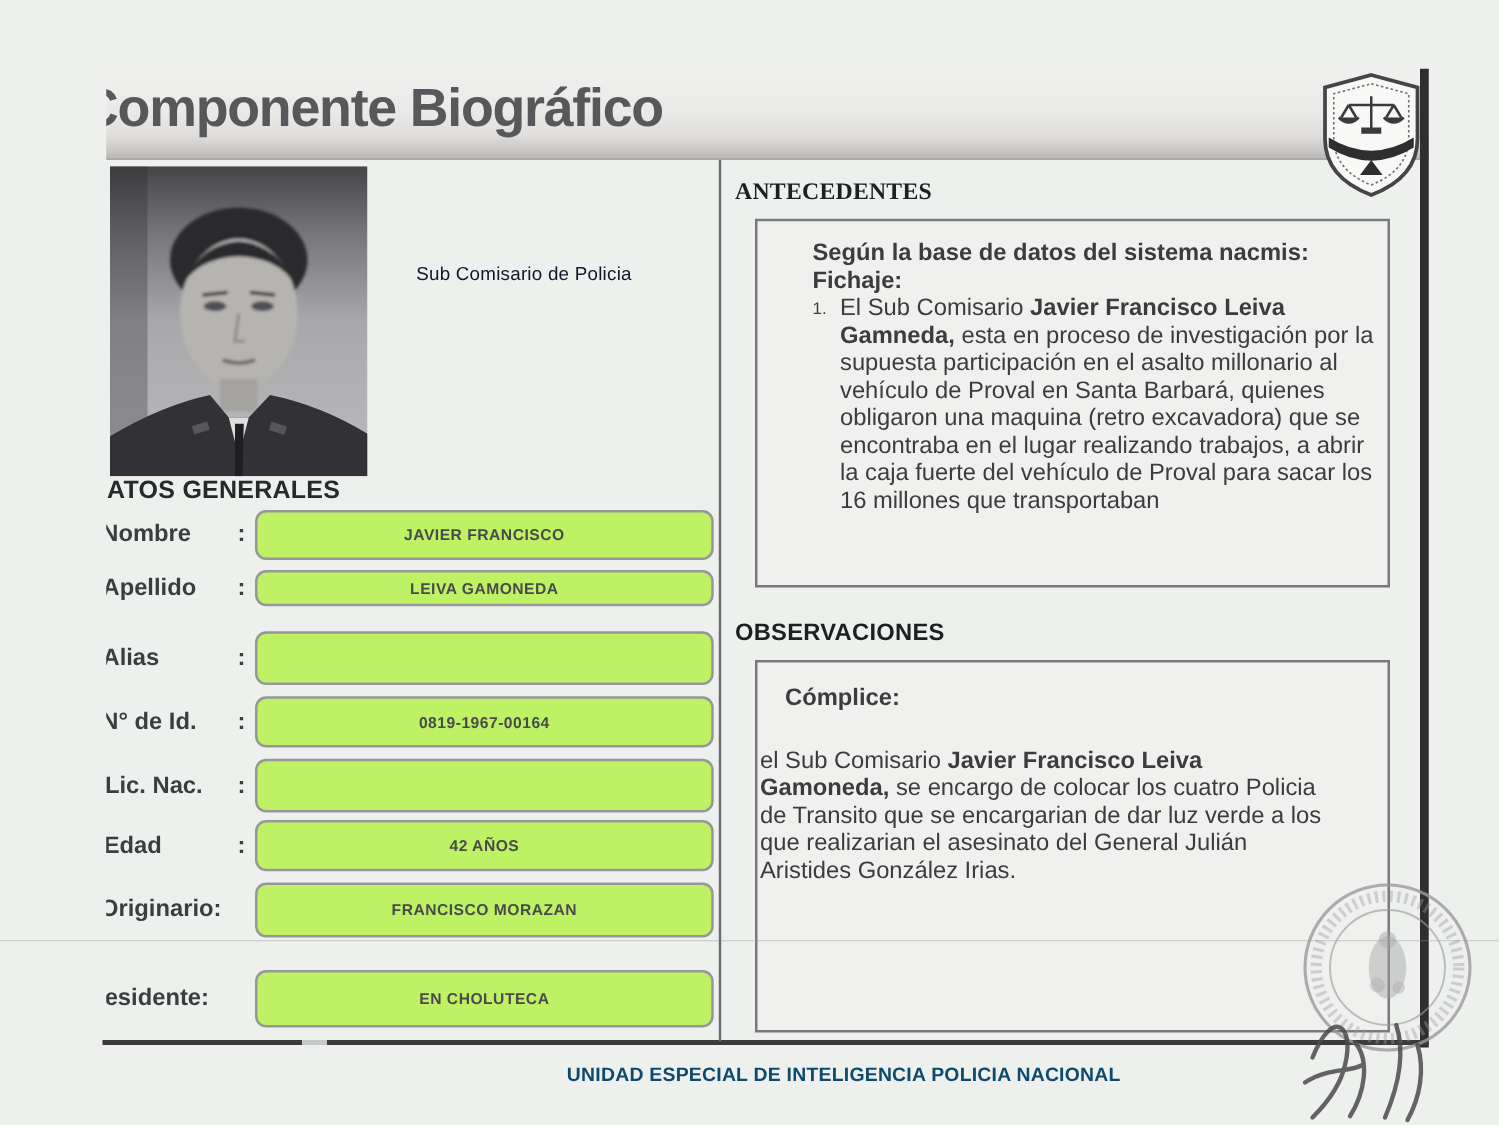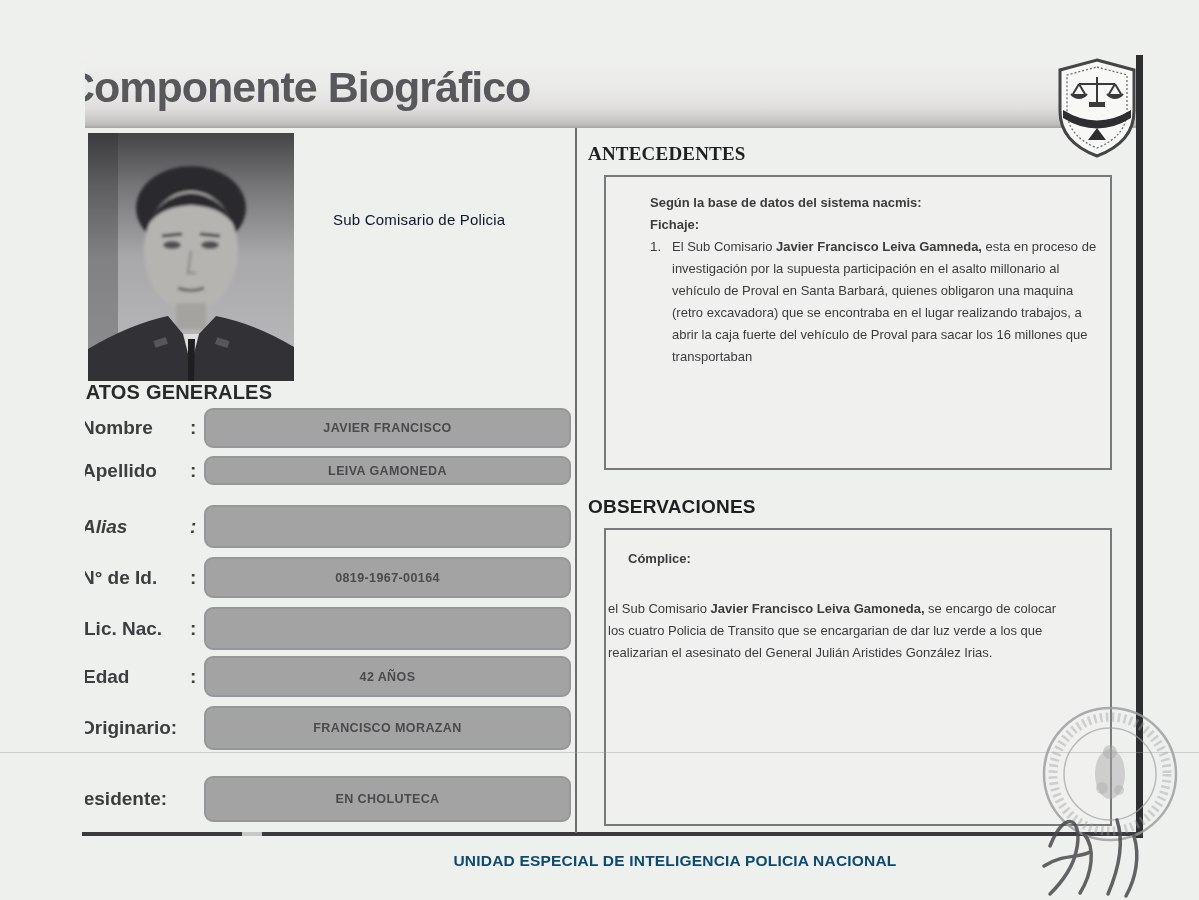--- a/index.html
+++ b/index.html
@@ -37,52 +37,52 @@
   
   .rank{left:333px;top:211px;font-size:15px;color:#0f172a;letter-spacing:.2px;}
 
   
   .dg-clip{left:85px;top:381px;width:320px;height:26px;overflow:hidden;}
   .dg-clip span{display:block;margin-left:-14px;font-size:20px;font-weight:bold;color:#28292b;letter-spacing:.2px;white-space:nowrap;}
 
   
   .row{position:absolute;left:85px;width:492px;}
   .r0{top:408px;height:40px;}  .r1{top:456px;height:29px;}
-  .r2{top:505px;height:43px;font-style:italic;}  .r3{top:557px;height:41px;}
+  .r2{top:505px;height:43px;}  .r3{top:557px;height:41px;}
   .r4{top:607px;height:43px;}  .r5{top:656px;height:41px;}
   .r6{top:706px;height:44px;}  .r7{top:776px;height:46px;}
   .label-clip{position:absolute;left:0;top:0;bottom:0;width:108px;overflow:hidden;}
   .flabel{
     position:absolute;top:50%;transform:translateY(-50%);
     font-size:19px;font-weight:bold;color:#3c3d3f;white-space:nowrap;
   }
   .l0{left:-4px;} .l1{left:-3px;} .l2{left:-3px;} .l3{left:-4px;}
   .l4{left:-1px;} .l5{left:-2px;} .l6{left:-5px;} .l7{left:-15px;}
   .colon{
     position:absolute;left:105px;top:50%;transform:translateY(-50%);
     font-size:19px;font-weight:bold;color:#3c3d3f;
   }
   .fbox{
     position:absolute;left:119px;top:0;width:367px;height:100%;box-sizing:border-box;
-    border:2px solid #96979a;border-radius:9px;background:#a3a3a3;
+    border:2px solid #96979a;border-radius:9px;background:#bef264;
     display:flex;align-items:center;justify-content:center;
   }
   .fval{font-size:12.5px;font-weight:600;color:#494a4c;letter-spacing:.4px;}
 
   
   .sec-h{position:absolute;left:588px;font-size:19px;font-weight:bold;color:#1e1f21;letter-spacing:.2px;}
   .ant-h{top:143px;font-family:Liberation Serif, serif;}
   .obs-h{top:496px;}
   .sec-box{
     position:absolute;left:604px;width:508px;box-sizing:border-box;
     border:2px solid #77797b;background:#f0f0ee;
   }
   .ant-box{top:175px;height:295px;padding:15px 6px 0 44px;}
   .obs-box{top:528px;height:298px;padding:18px 10px 0 2px;}
-  .sec-box p{margin:0;font-size:13px;line-height:22px;color:#3b3c3e;}
+  .sec-box p{margin:0;font-size:19px;line-height:22px;color:#3b3c3e;}
   .b{font-weight:bold;}
   .li{display:flex;margin-top:0;}
   .li .num{flex:0 0 22px;font-size:13.5px;line-height:22px;color:#3b3c3e;}
   .li .li-text{width:438px;}
   .obs-label{padding-left:20px;}
   .obs-para{margin-top:28px !important;width:450px;}
 
   
   .footer{
     left:435px;top:852px;width:480px;text-align:center;

